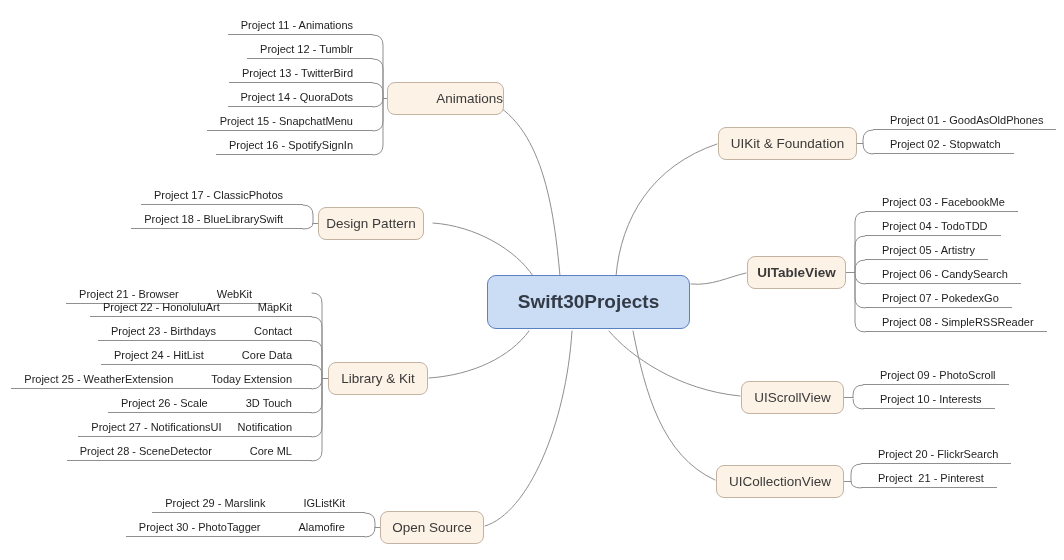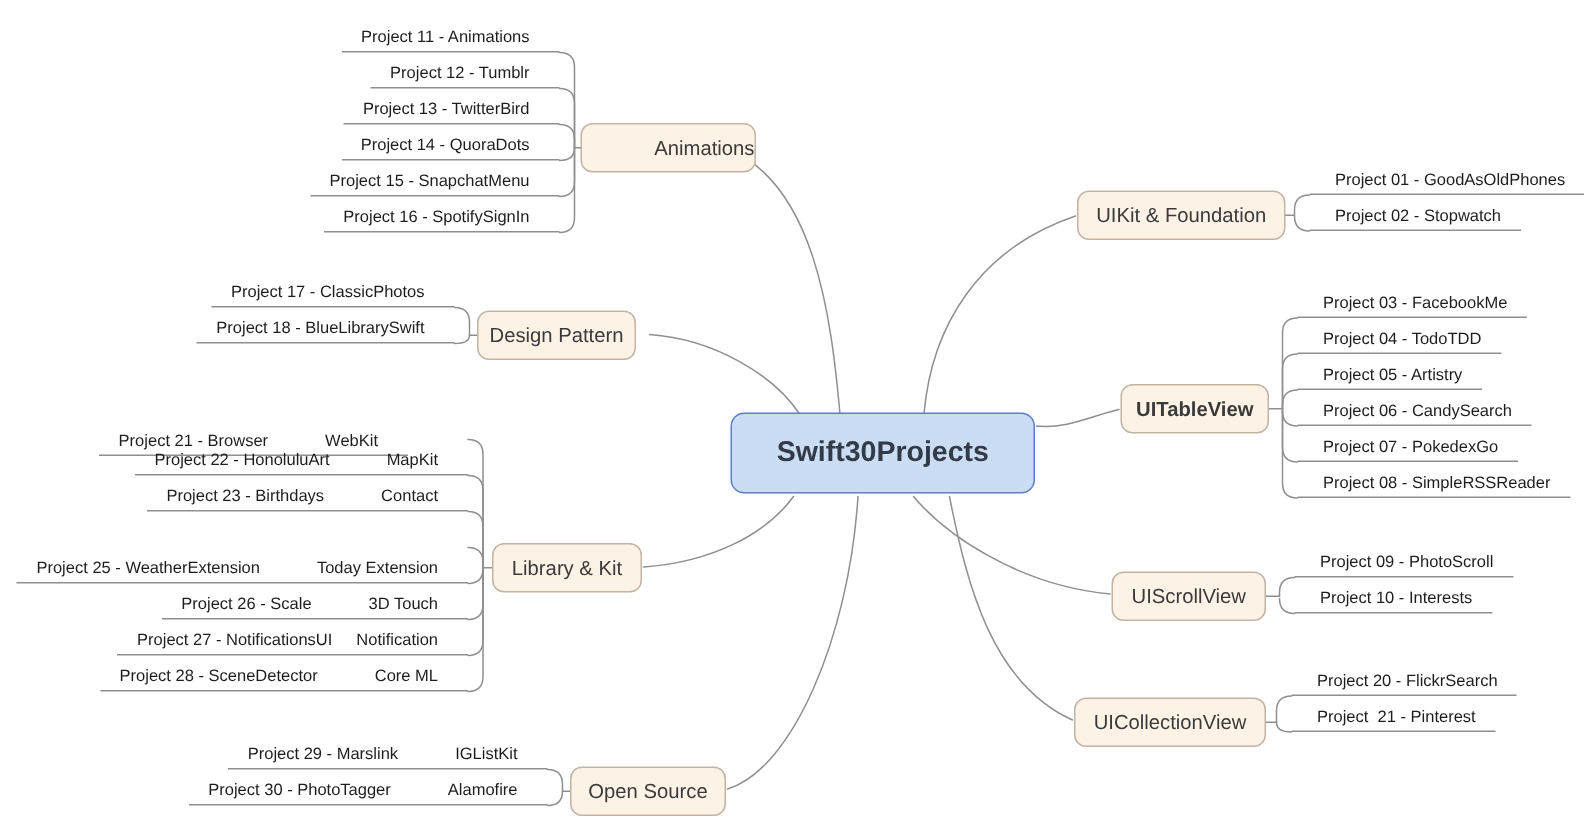--- a/index.html
+++ b/index.html
@@ -138,20 +138,21 @@
   <div class="leaf" style="top:85px;right:691px;"><span>Project 14 - QuoraDots</span></div>
   <div class="leaf" style="top:109px;right:691px;"><span>Project 15 - SnapchatMenu</span></div>
   <div class="leaf" style="top:133px;right:691px;"><span>Project 16 - SpotifySignIn</span></div>
 
   <div class="leaf" style="top:183px;right:761px;"><span>Project 17 - ClassicPhotos</span></div>
   <div class="leaf" style="top:207px;right:761px;"><span>Project 18 - BlueLibrarySwift</span></div>
 
   <div class="leaf twocol" style="top:271px;right:792px;margin-top:11px;"><span>Project 21 - Browser</span><span>WebKit</span></div>
   <div class="leaf twocol" style="top:295px;right:752px;"><span>Project 22 - HonoluluArt</span><span>MapKit</span></div>
   <div class="leaf twocol" style="top:319px;right:752px;"><span>Project 23 - Birthdays</span><span>Contact</span></div>
+  <div class="leaf twocol" style="top:343px;right:752px;"><span>Project 24 - HitList</span><span>Core Data</span></div>
   <div class="leaf twocol" style="top:367px;right:752px;"><span>Project 25 - WeatherExtension</span><span>Today Extension</span></div>
   <div class="leaf twocol" style="top:391px;right:752px;"><span>Project 26 - Scale</span><span>3D Touch</span></div>
   <div class="leaf twocol" style="top:415px;right:752px;gap:16px;"><span>Project 27 - NotificationsUI</span><span>Notification</span></div>
   <div class="leaf twocol" style="top:439px;right:752px;"><span>Project 28 - SceneDetector</span><span>Core ML</span></div>
 
   <div class="leaf twocol" style="top:491px;right:699px;"><span>Project 29 - Marslink</span><span>IGListKit</span></div>
   <div class="leaf twocol" style="top:515px;right:699px;"><span>Project 30 - PhotoTagger</span><span>Alamofire</span></div>
 
   <div class="leaf right" style="top:108px;left:873px;"><span>Project 01 - GoodAsOldPhones</span></div>
   <div class="leaf right" style="top:132px;left:873px;"><span>Project 02 - Stopwatch</span></div>

